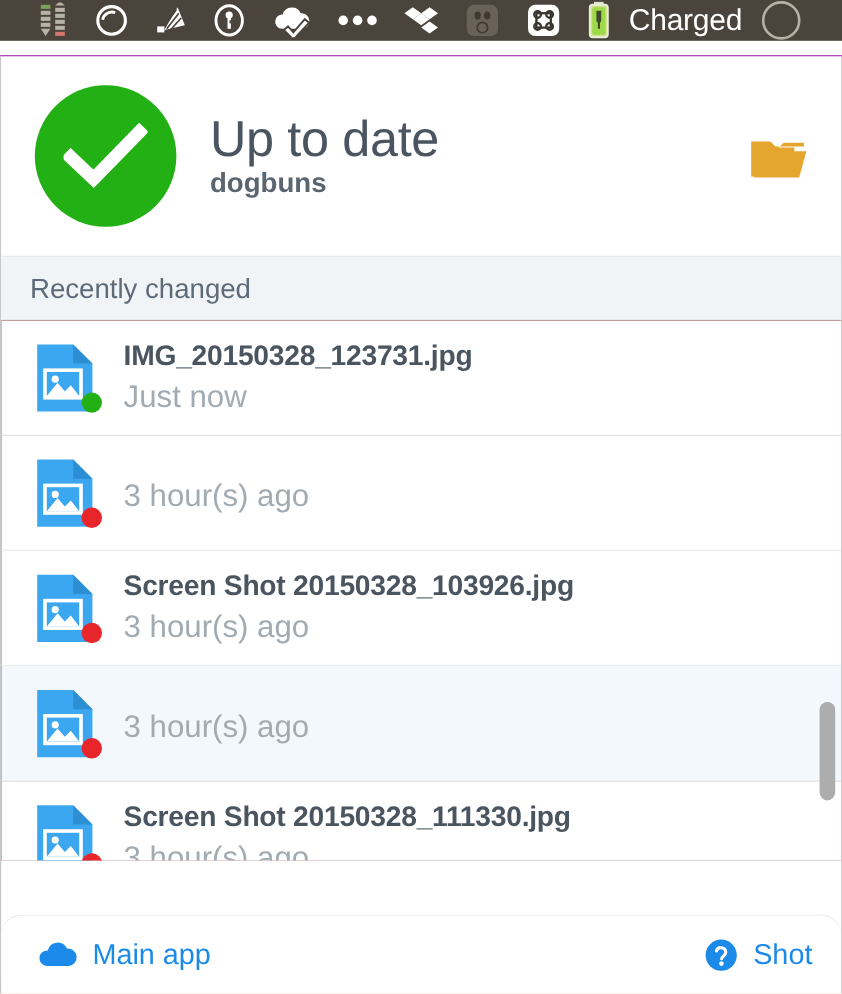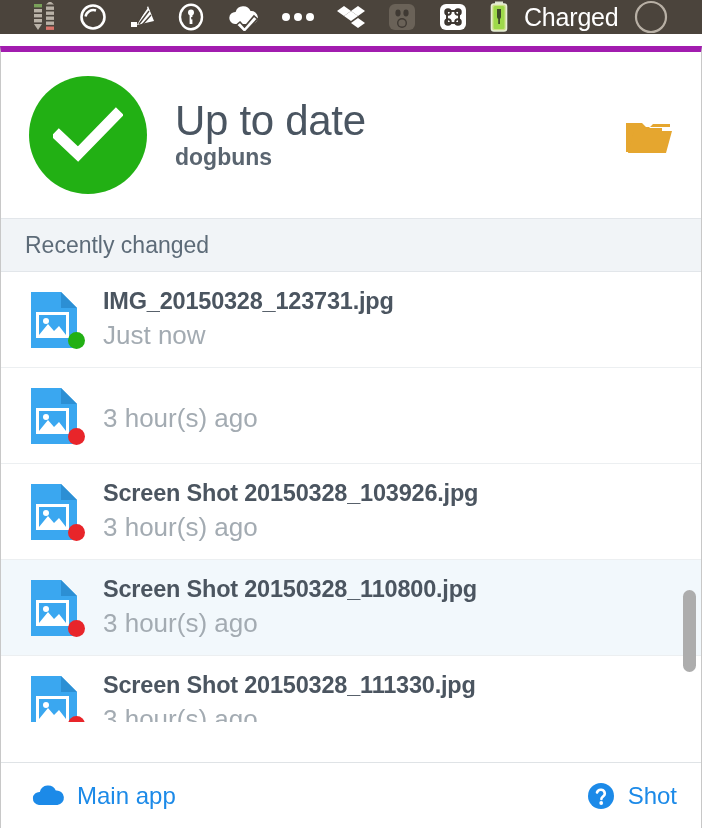--- a/index.html
+++ b/index.html
@@ -52,21 +52,21 @@
 
   
   .window {
     position: absolute;
     top: 46px; left: 0;
     width: 702px;
     height: 782px;
     background: #ffffff;
     border-left: 1px solid #c8c8c8;
     border-right: 1px solid #c8c8c8;
-    border-top: 6px solid #a21caf;
+    border-top: 1px solid #a21caf;
     overflow: hidden;
   }
 
   
   .header {
     position: relative;
     height: 166px;
     background: #ffffff;
     display: flex;
     align-items: center;
@@ -204,20 +204,21 @@
     position: absolute;
     bottom: 0; left: 0;
     width: 700px;
     height: 66px;
     background: #ffffff;
     border-top: 1px solid #dfe3e6;
     display: flex;
     align-items: center;
     justify-content: space-between;
     padding: 0 24px 0 30px;
+    border-radius: 17px;
   }
   .foot-btn {
     display: flex;
     align-items: center;
     gap: 12px;
     cursor: pointer;
   }
   .foot-label {
     font-size: 24px;
     color: #1c8ae8;
@@ -426,21 +427,20 @@
           <path d="M4 3 h30 l16 16 v40 h-46 z" fill="#3aa7f0"></path>
           <path d="M34 3 l16 16 h-16 z" fill="#2c8fd4"></path>
           <rect x="9" y="23" width="33" height="26" fill="#ffffff"></rect>
           <rect x="12" y="26" width="27" height="20" fill="#3aa7f0"></rect>
           <circle cx="19" cy="32" r="3" fill="#ffffff"></circle>
           <path d="M12 46 l9 -11 l6 7 l5 -5 l7 9 z" fill="#ffffff"></path>
         </svg>
         <div class="badge red"></div>
       </div>
       <div class="file-text">
-        <div class="file-name">Screen Shot 20150328_110800.jpg</div>
         <div class="file-time">3 hour(s) ago</div>
       </div>
     </div>
 
     <div class="file-row">
       <div class="file-icon">
         <svg width="56" height="62" viewBox="0 0 56 62">
           <path d="M4 3 h30 l16 16 v40 h-46 z" fill="#3aa7f0"></path>
           <path d="M34 3 l16 16 h-16 z" fill="#2c8fd4"></path>
           <rect x="9" y="23" width="33" height="26" fill="#ffffff"></rect>

